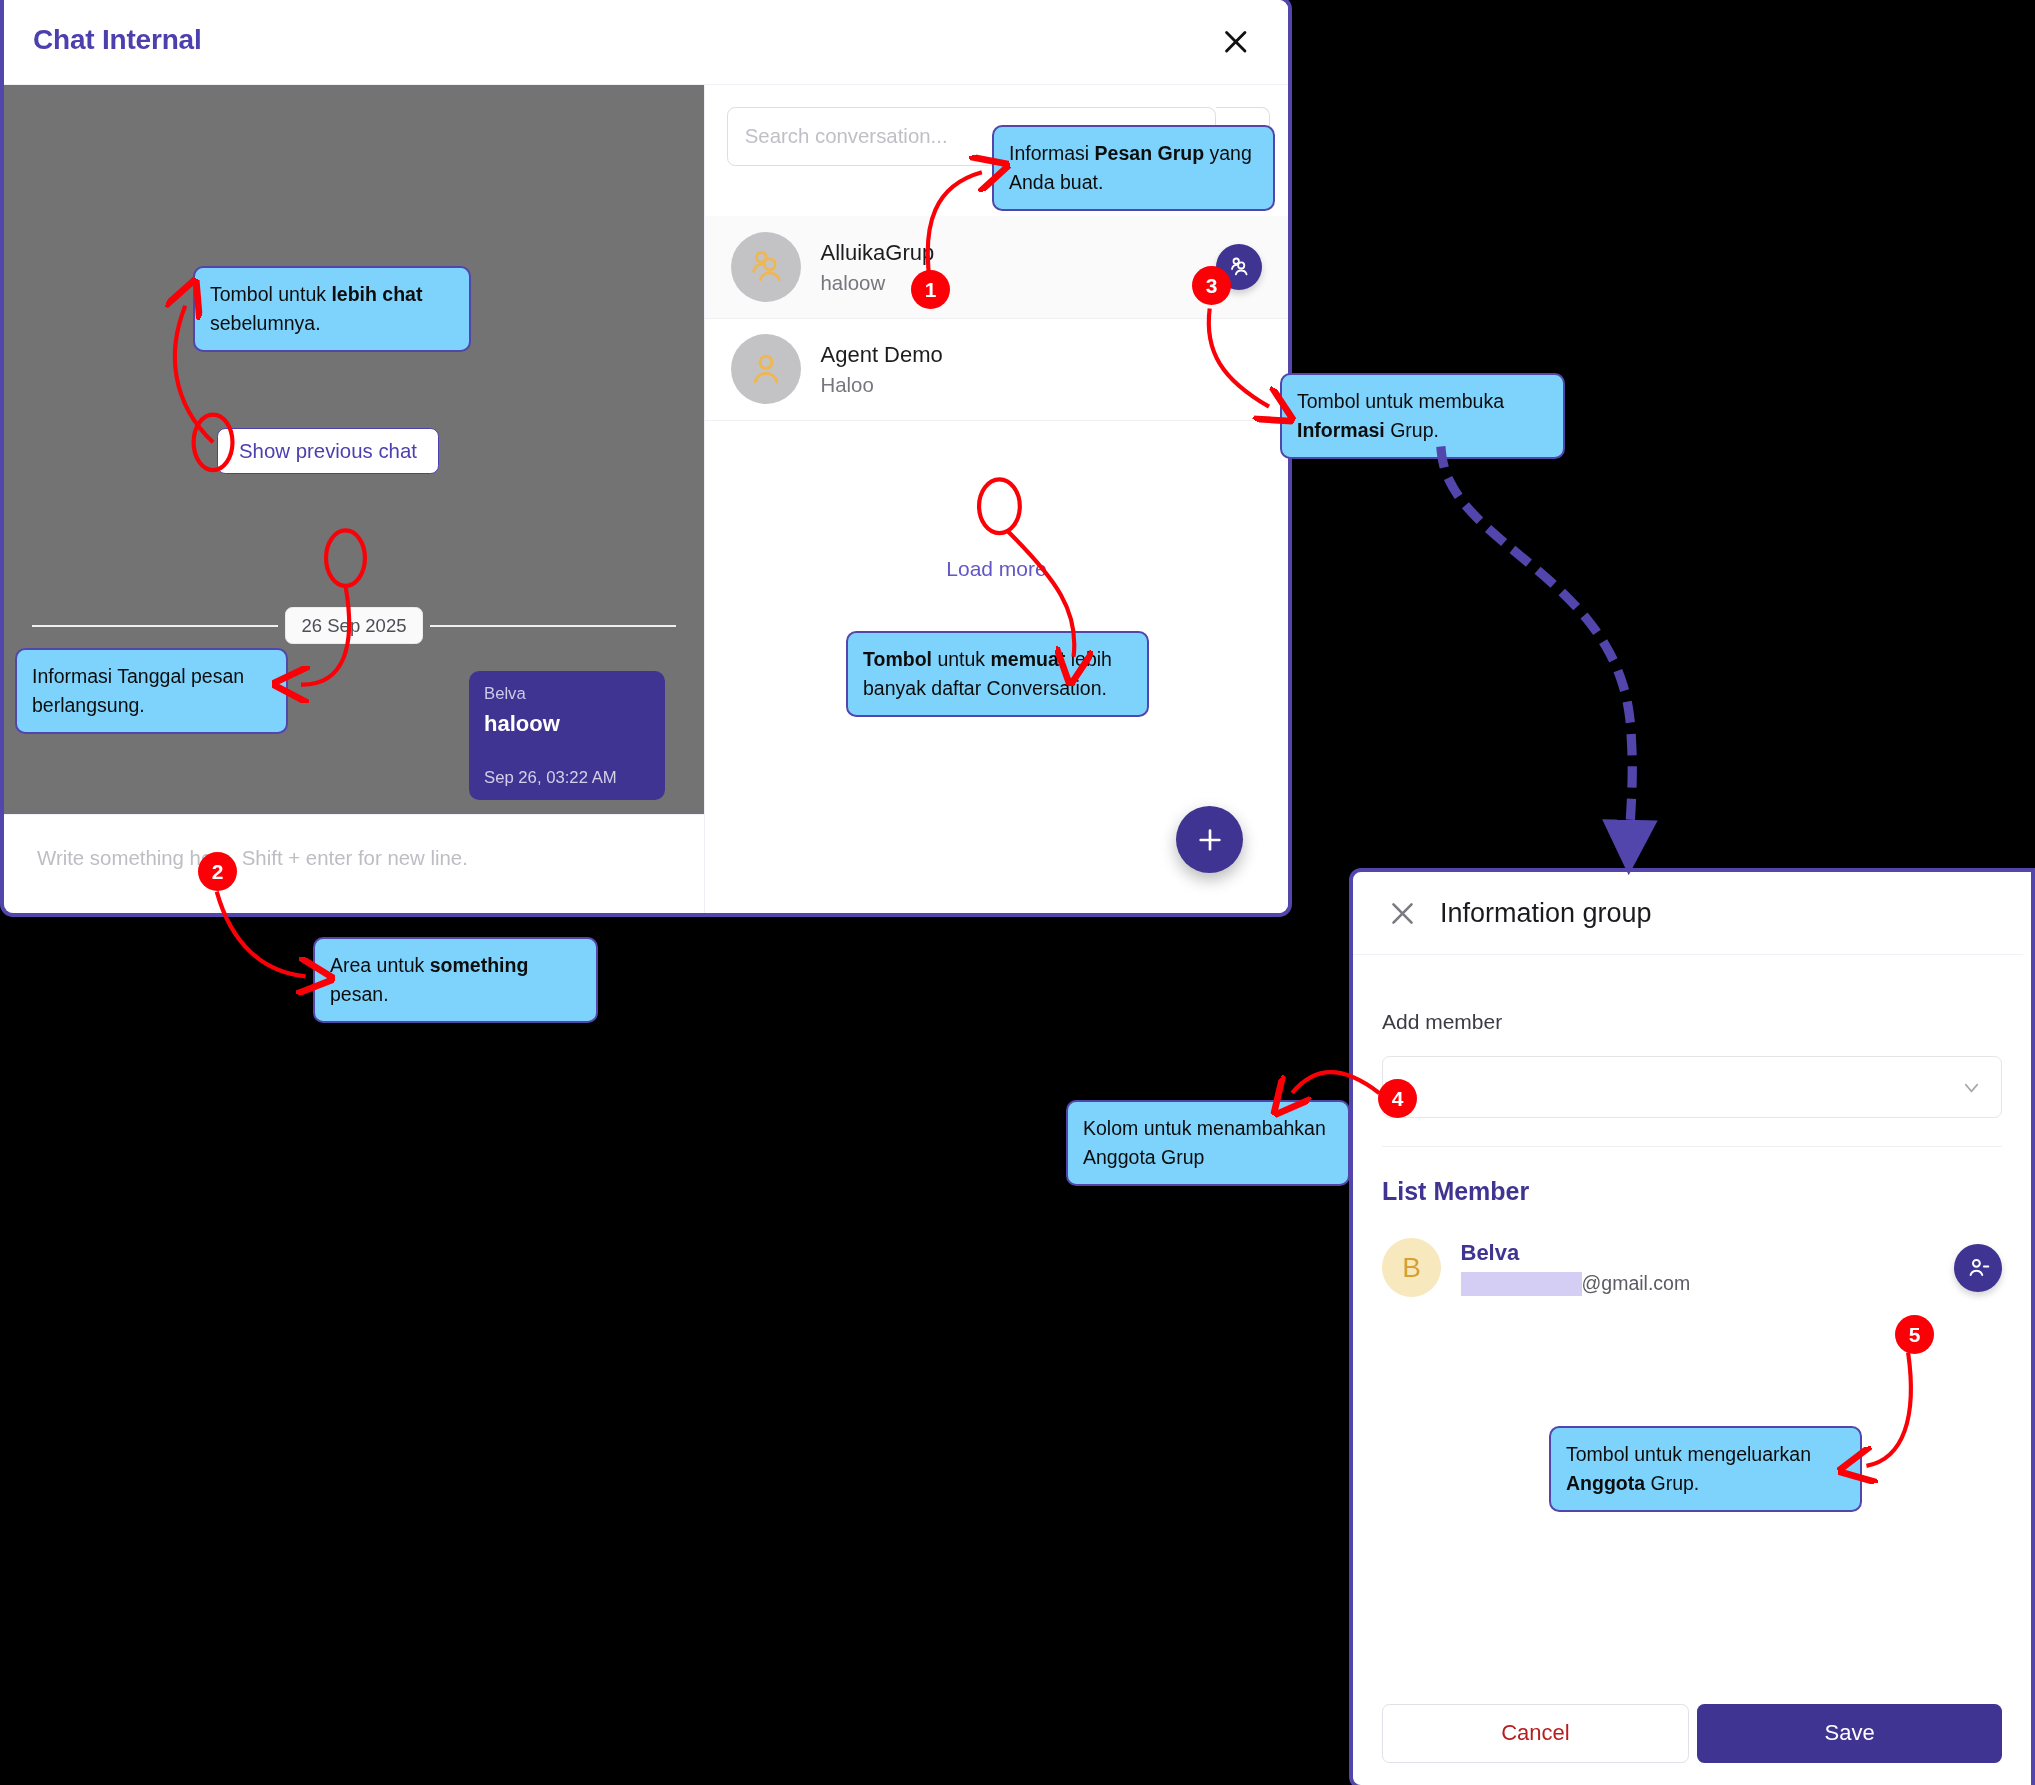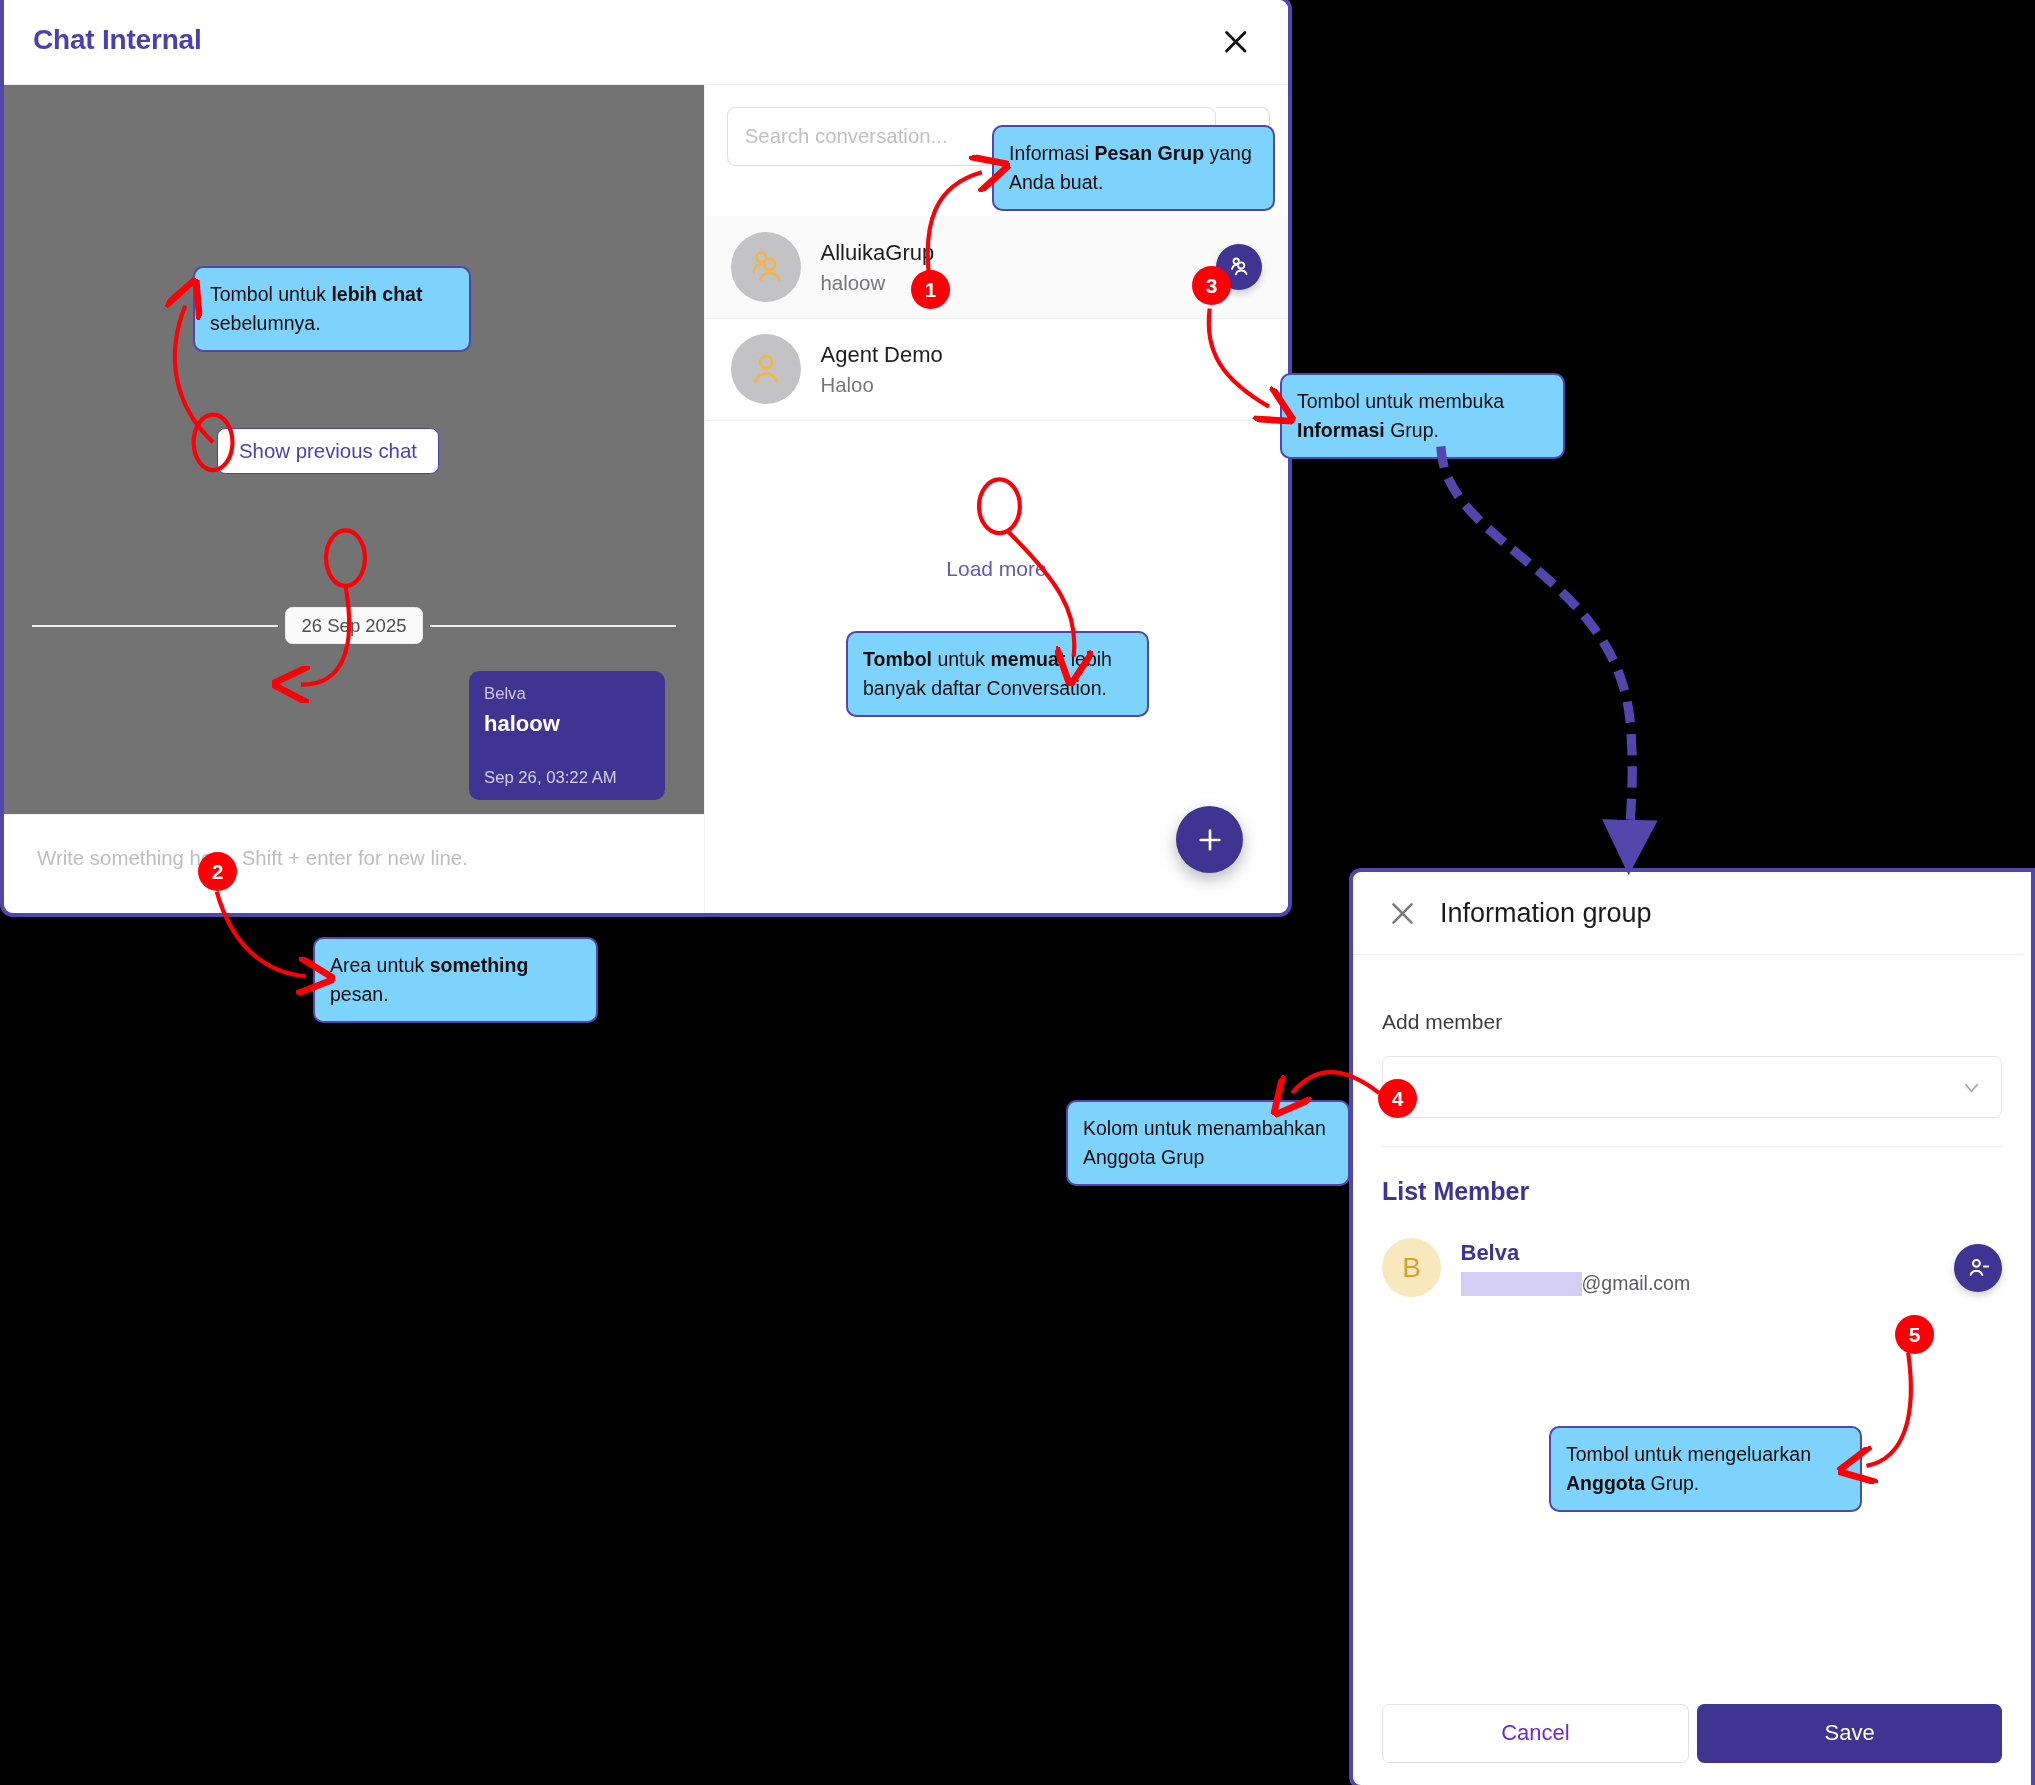--- a/index.html
+++ b/index.html
@@ -176,21 +176,21 @@
     display:flex; align-items:center; justify-content:center; cursor:pointer;
     box-shadow:0 3.7px 7.4px rgba(0,0,0,.18); flex:0 0 auto;
   }
   .member-remove svg { width:25px; height:25px; }
   .info-footer {
     position:absolute; left:0; right:0; bottom:0; height:104px;
     display:flex; align-items:center; gap:8.3px; padding:0 29px;
   }
   .btn-cancel {
     flex:1; height:59px; border:1.4px solid #e0e0e6; border-radius:7.4px;
-    background:#fff; font-size:22px; color:#6d28d9; cursor:pointer;
+    background:#fff; font-size:22px; color:#b91c1c; cursor:pointer;
     font-family:"Liberation Sans", sans-serif;
   }
   .btn-save {
     flex:1; height:59px; border:none; border-radius:7.4px;
     background:#3f3491; font-size:22px; color:#fff; cursor:pointer;
     font-family:"Liberation Sans", sans-serif;
   }
 
   
   .callout {
@@ -355,20 +355,23 @@
     <div class="info-footer">
       <button class="btn-cancel">Cancel</button>
       <button class="btn-save">Save</button>
     </div>
   </div>
 
   <div class="callout" style="left:193px; top:266px; width:278px;">
     <span>Tombol untuk <b>lebih chat</b> sebelumnya.</span>
   </div>
 
+  <div class="callout" style="left:15px; top:648px; width:273px;">
+    <span>Informasi Tanggal pesan berlangsung.</span>
+  </div>
 
   <div class="callout" style="left:313px; top:937px; width:285px;">
     <span>Area untuk <b>something</b> pesan.</span>
   </div>
 
   <div class="callout" style="left:992px; top:125px; width:283px;">
     <span>Informasi <b>Pesan Grup</b> yang Anda buat.</span>
   </div>
 
   <div class="callout" style="left:846px; top:631px; width:303px;">

